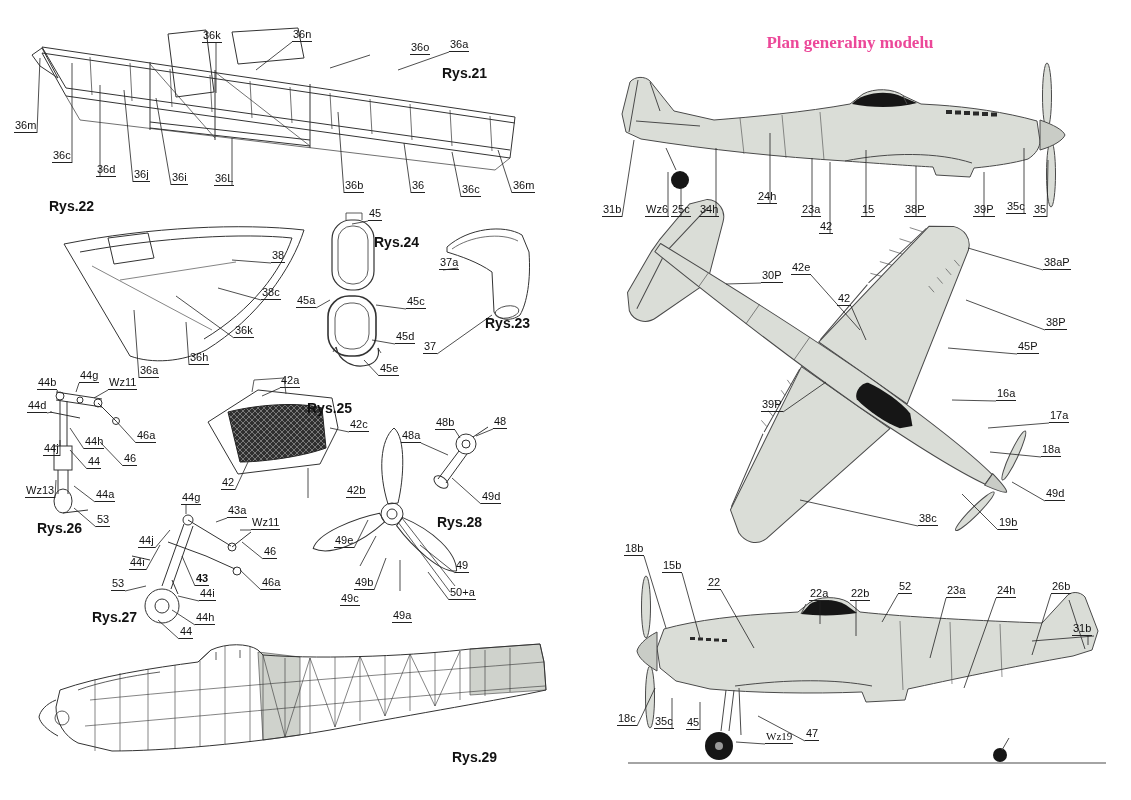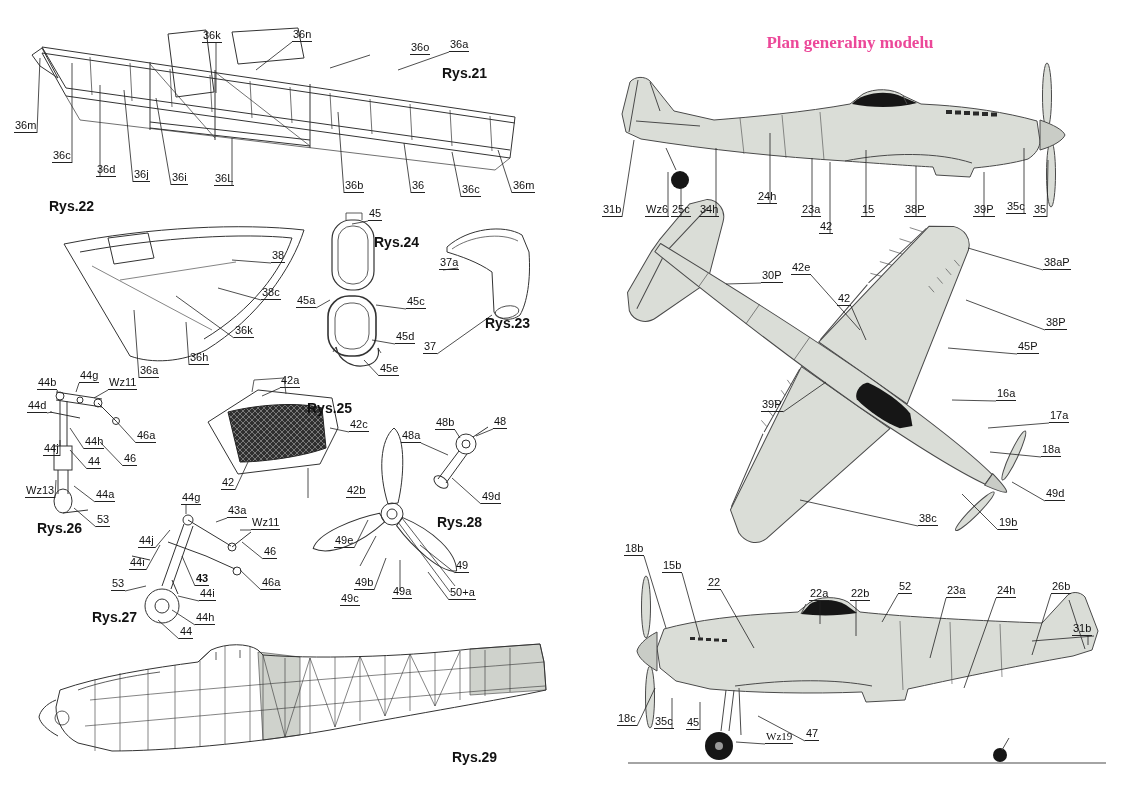--- a/index.html
+++ b/index.html
@@ -360,21 +360,21 @@
     <div class="part-label" style="left: 179px; top: 625px;">44</div>
     <div class="part-label caption" style="left: 436px; top: 516px;">Rys.28</div>
     <div class="part-label" style="left: 435px; top: 416px;">48b</div>
     <div class="part-label" style="left: 493px; top: 415px;">48</div>
     <div class="part-label" style="left: 401px; top: 429px;">48a</div>
     <div class="part-label" style="left: 481px; top: 490px;">49d</div>
     <div class="part-label" style="left: 334px; top: 534px;">49e</div>
     <div class="part-label" style="left: 340px; top: 552px; margin-top: 40px;">49c</div>
     <div class="part-label" style="left: 455px; top: 559px;">49</div>
     <div class="part-label" style="left: 354px; top: 576px;">49b</div>
-    <div class="part-label" style="left: 392px; top: 585px;">49a</div>
+    <div class="part-label" style="left: 392px; top: 609px;">49a</div>
     <div class="part-label" style="left: 449px; top: 586px;">50+a</div>
     <div class="part-label caption" style="left: 451px; top: 751px;">Rys.29</div>
     <div class="part-label" style="left: 602px; top: 203px;">31b</div>
     <div class="part-label" style="left: 645px; top: 203px;">Wz6</div>
     <div class="part-label" style="left: 671px; top: 203px;">25c</div>
     <div class="part-label" style="left: 699px; top: 203px;">34h</div>
     <div class="part-label" style="left: 757px; top: 190px;">24h</div>
     <div class="part-label" style="left: 801px; top: 203px;">23a</div>
     <div class="part-label" style="left: 819px; top: 220px;">42</div>
     <div class="part-label" style="left: 861px; top: 203px;">15</div>

